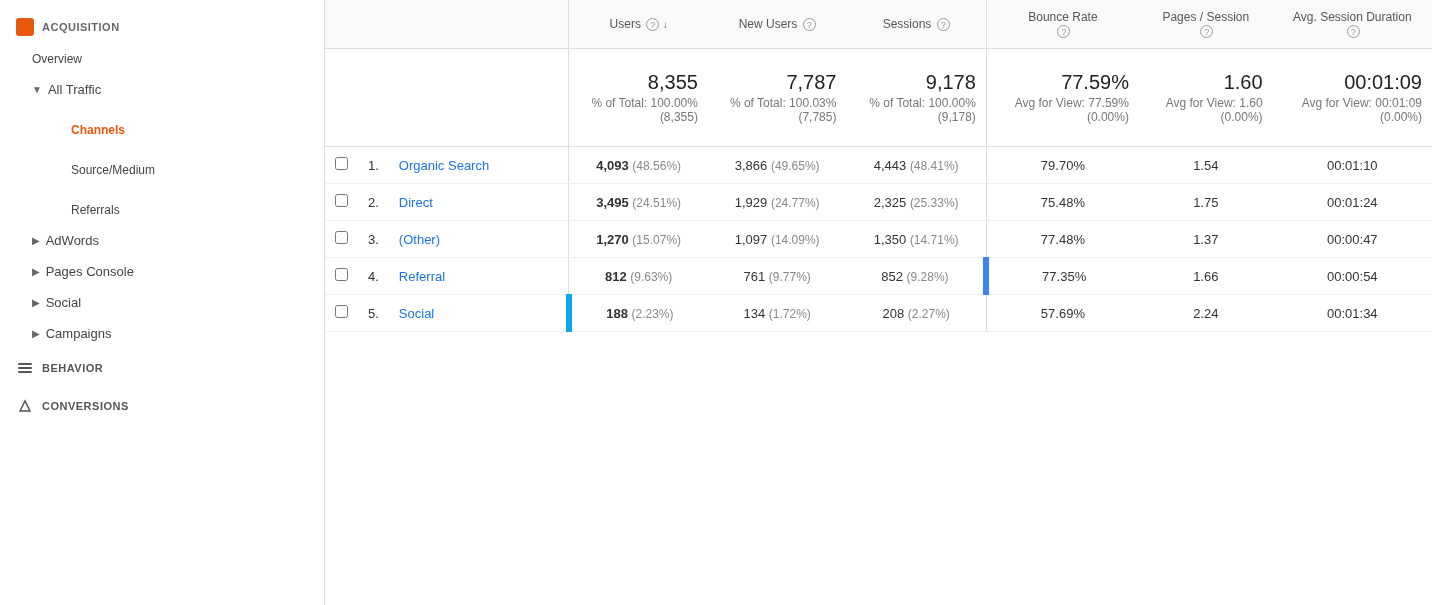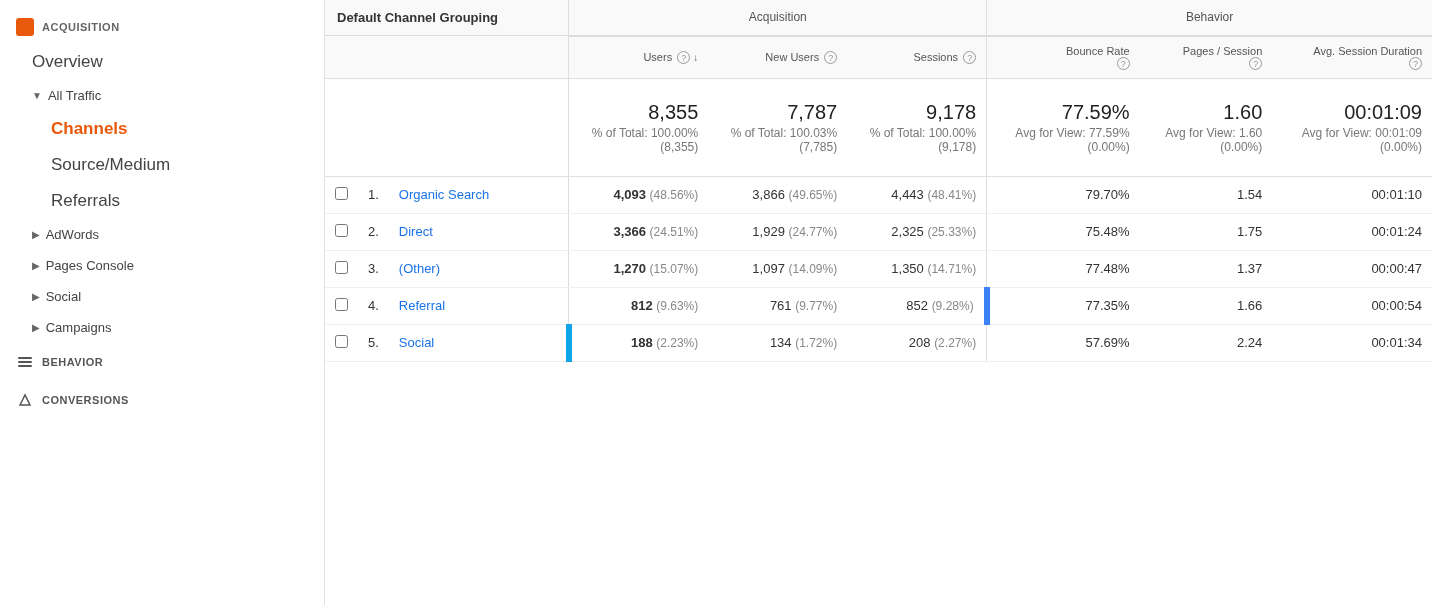--- a/index.html
+++ b/index.html
@@ -30,24 +30,24 @@
       background: #e8590c;
       border-radius: 3px;
       display: inline-block;
     }
     .sidebar-item {
       display: flex;
       align-items: flex-end;
       padding: 8px 16px 8px 32px;
       cursor: pointer;
       color: #444;
-      font-size: 17px;
+      font-size: 12px;
     }
     .sidebar-item.active { color: #e8590c; font-weight: bold; }
-    .sidebar-item.indented { padding-left: 51px; }
+    .sidebar-item.indented { padding-left: 71px; margin-top: 10px; }
     .sidebar-group-label {
       display: flex;
       align-items: center;
       padding: 8px 16px 8px 32px;
       cursor: pointer;
       color: #444;
       font-size: 13px;
     }
     .sidebar-group-label .arrow { margin-right: 6px; font-size: 10px; color: #666; }
 
@@ -134,21 +134,21 @@
     }
     .totals-row .sub-text {
       font-size: 12px;
       color: #777;
       display: block;
       margin-top: 2px;
     }
 
     .data-row td {
       padding: 10px 10px;
-      text-align: right;
+      text-align: center;
       border-bottom: 1px solid #f0f0f0;
       vertical-align: middle;
       color: #333;
     }
     .data-row td.left-col { text-align: left; }
     .data-row .num-main { font-weight: bold; }
     .data-row .num-pct { color: #888; font-size: 12px; }
     .data-row a { color: #1a73e8; text-decoration: none; }
 
     .checkbox-col { width: 32px; text-align: center !important; }
@@ -217,31 +217,20 @@
         </svg>
     </span>
     <span>CONVERSIONS</span>
   </div>
 </div>
 
 <div class="main">
   <table>
     <thead>
 
-      <tr>
-        <th colspan="3" class="left-col" style="background:#f9f9f9; border-bottom:1px solid #ddd; padding:10px 12px; text-align:left; font-weight:bold; font-size:13px; color:#333;">
-          <span>Default Channel Grouping</span>
-        </th>
-        <th colspan="3" style="background:#f9f9f9; border-bottom:2px solid #ddd; border-left:1px solid #ddd; text-align:center; font-size:12px; color:#555; font-weight:normal; padding:10px 12px;">
-          <span>Acquisition</span>
-        </th>
-        <th colspan="3" style="background:#f9f9f9; border-bottom:2px solid #ddd; border-left:1px solid #ddd; text-align:center; font-size:12px; color:#555; font-weight:normal; padding:10px 12px;">
-          <span>Behavior</span>
-        </th>
-      </tr>
 
       <tr class="subheader">
         <th class="checkbox-col"></th>
         <th class="rank-col"></th>
         <th class="left-col channel-col"></th>
         <th style="border-left:1px solid #ddd;">
           <span>Users</span>
           <span class="help-icon">?</span>
           <span class="sort-icon">↓</span>
         </th>
@@ -321,21 +310,21 @@
   </tr>
         <tr class="data-row">
     <td class="checkbox-col">
       <input type="checkbox" style="">
     </td>
     <td class="rank-col">2.</td>
     <td class="left-col channel-col">
       <a href="#">Direct</a>
     </td>
     <td style="border-left:1px solid #ddd;">
-      <span class="num-main">3,366</span> <span class="num-pct">(24.51%)</span>
+      <span class="num-main">3,495</span> <span class="num-pct">(24.51%)</span>
     </td>
     <td>
       1,929 <span class="num-pct">(24.77%)</span>
     </td>
     <td>
       2,325 <span class="num-pct">(25.33%)</span>
     </td>
     <td style="border-left:1px solid #ddd;">75.48%</td>
     <td>1.75</td>
     <td>00:01:24</td>

